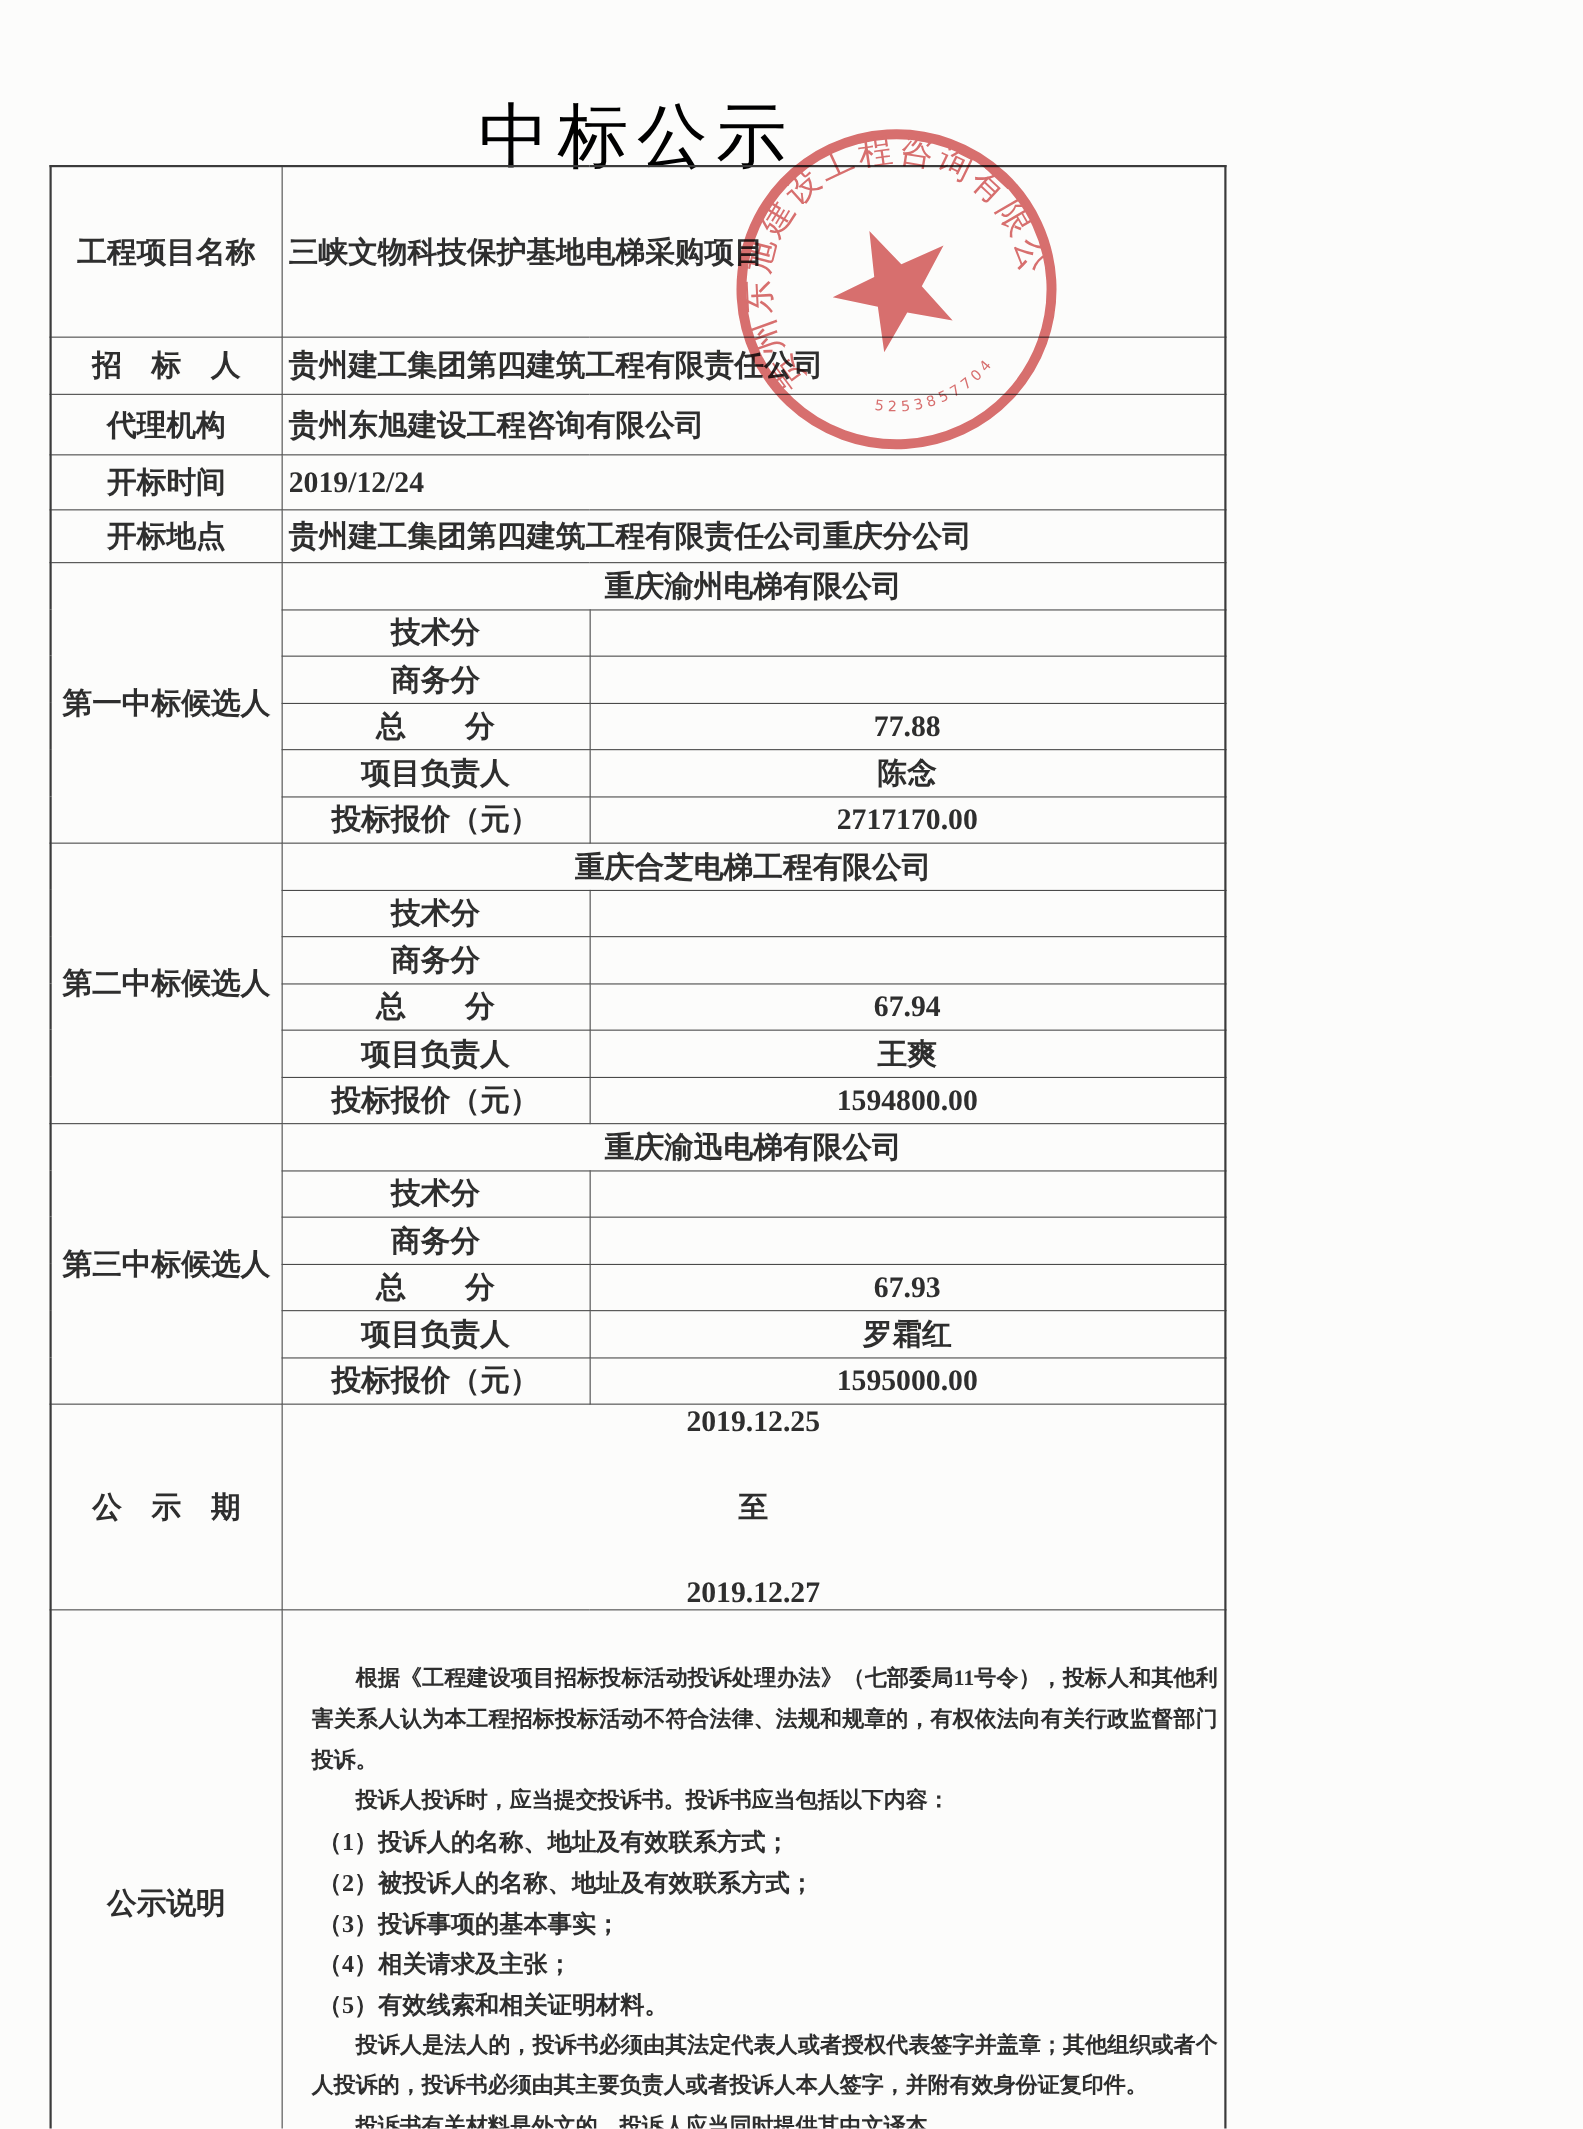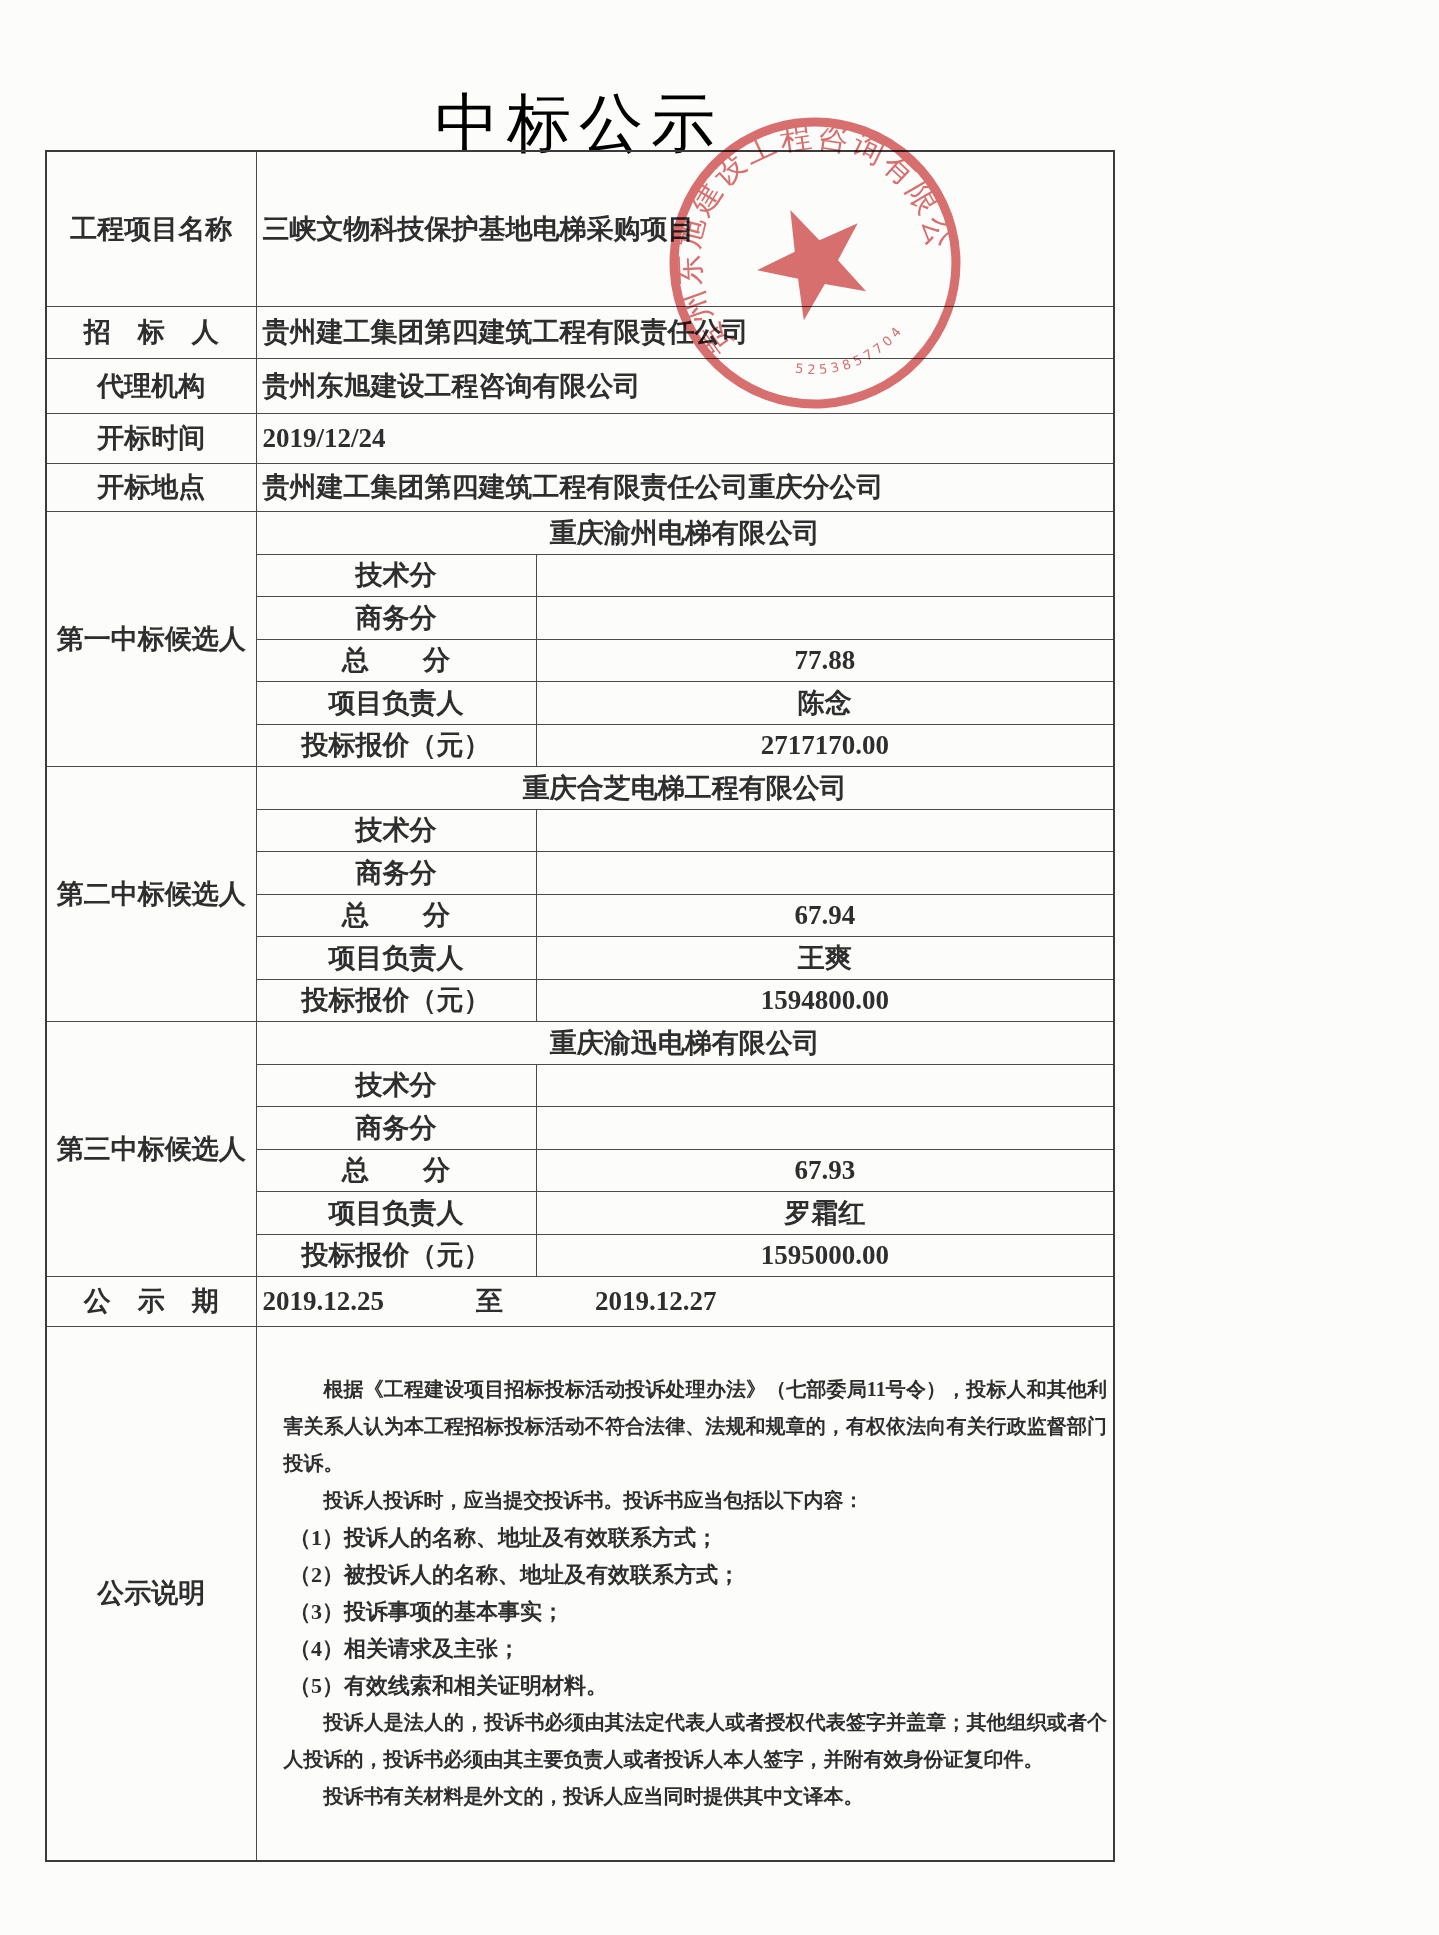--- a/index.html
+++ b/index.html
@@ -31,21 +31,21 @@
   td.lab{text-align:center;}
   td.val-left{text-align:left;padding-left:12px;}
   td.val-center{text-align:center;}
   td.company{text-align:center;}
   tr.r1{height:155px;} tr.r2{height:52px;margin-top:17px;} tr.r3{height:55px;}
   tr.r4{height:50px;margin-left:48px;} tr.r5{height:48px;}
   tr.sub{height:42px;padding-left:16px;} tr.subA{height:43px;}
   tr.period{height:50px;margin-left:36px;}
   tr.notes-row{height:535px;}
   td.period-val{padding-left:150px;}
-  .period-flex{display:flex;align-items:center;gap:92px;}
+  .period-flex{display:flex;align-items:center;gap:44px;flex-direction:column;}
   td.notes-cell{vertical-align:middle;padding:10px 8px;}
   .notes-cell .para{font-size:20px;line-height:37px;text-indent:2em;text-align:justify;margin-left:21px;}
   .notes-cell .item{font-size:22px;line-height:37px;padding-left:1.2em;}
   
   .seal{
     position:absolute;left:664px;top:112px;width:302px;height:302px;
     transform:rotate(-25deg);
     opacity:.82;
     mix-blend-mode:multiply;
     pointer-events:none;

